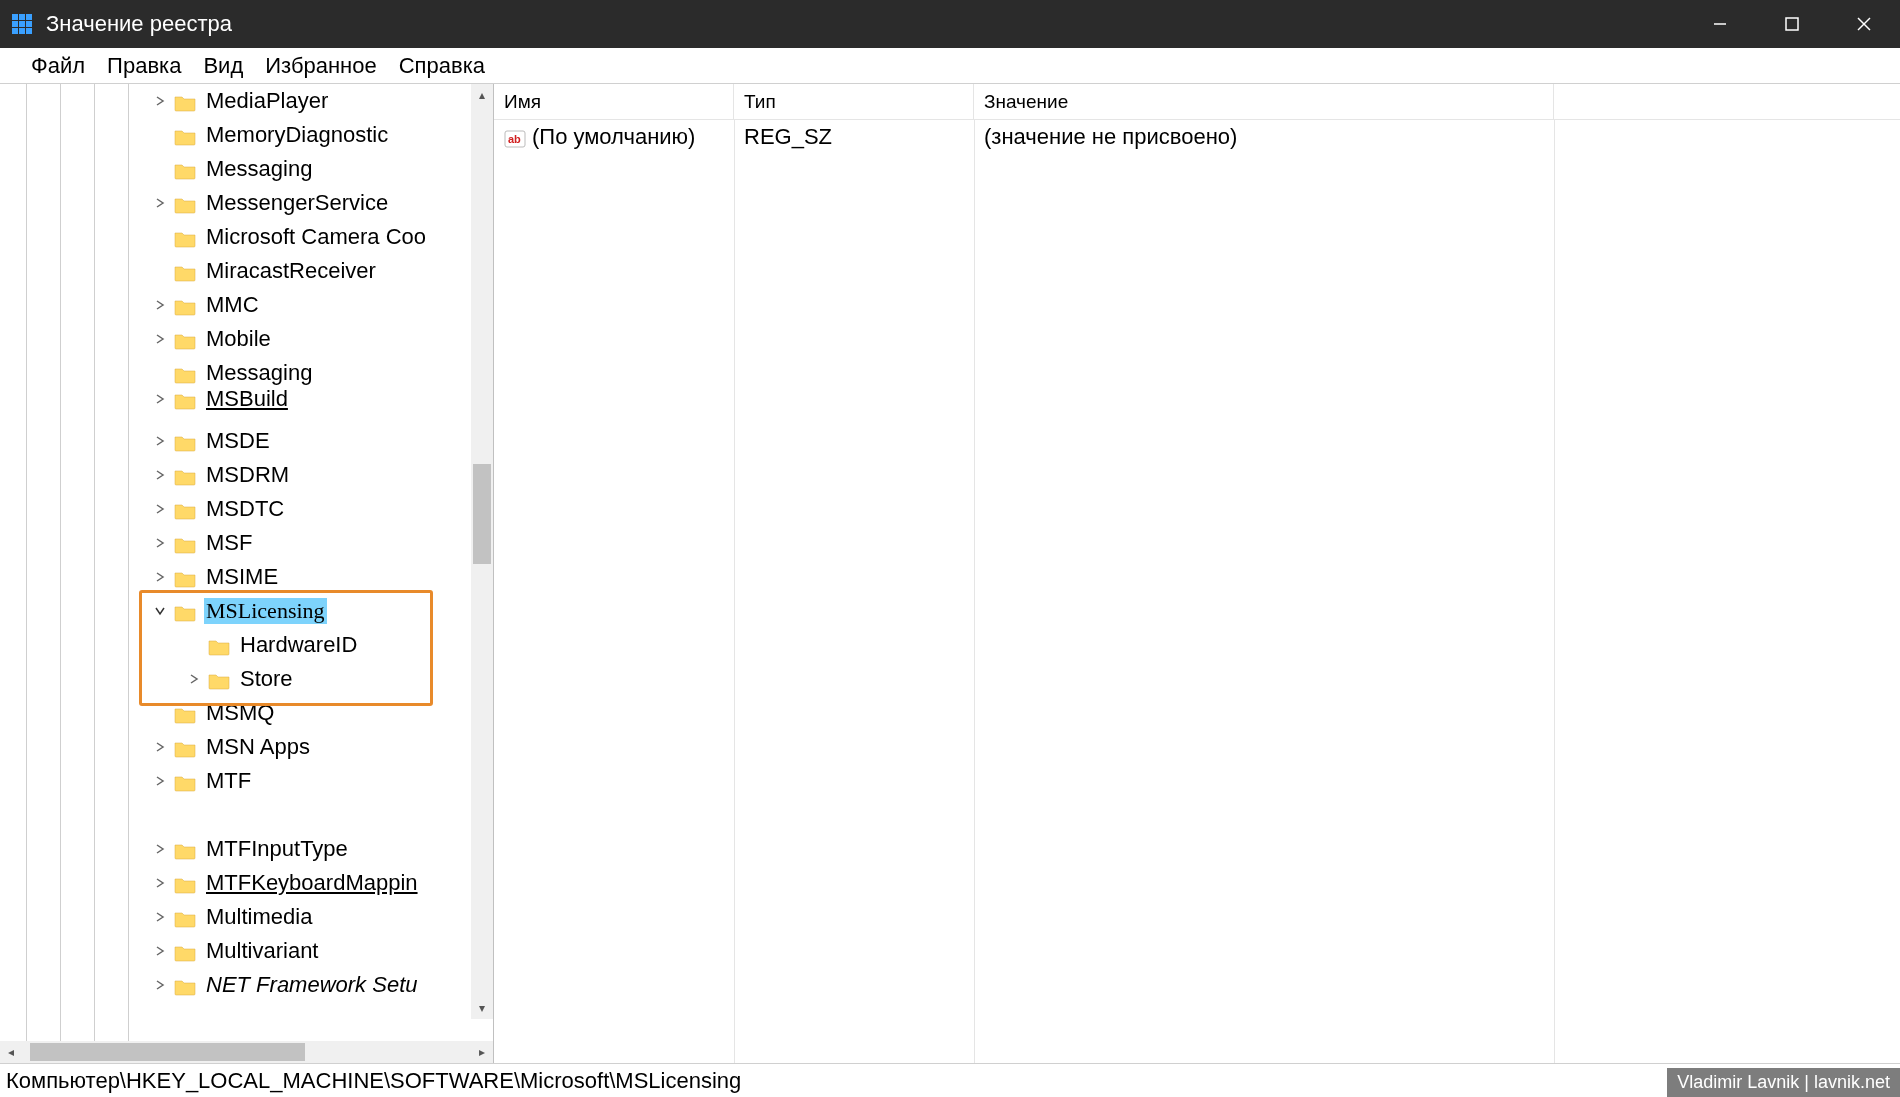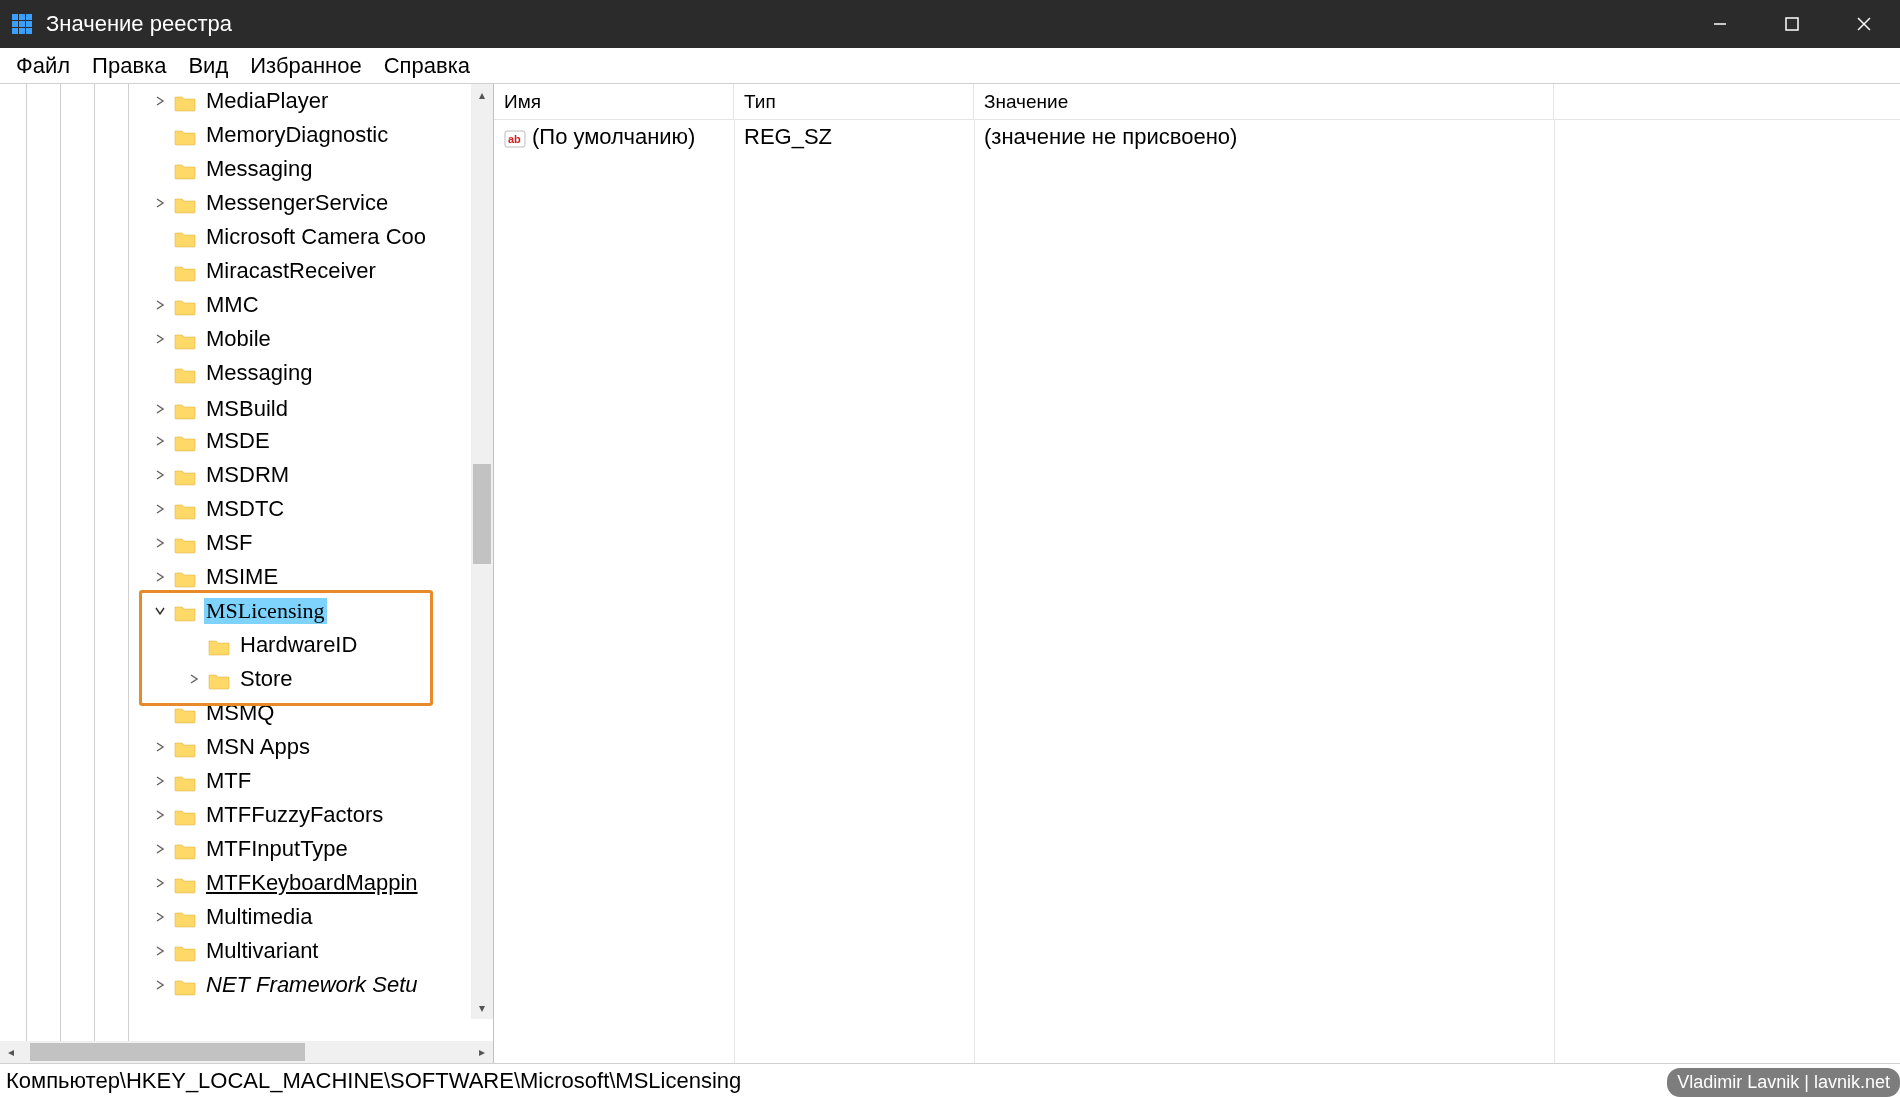--- a/index.html
+++ b/index.html
@@ -10,21 +10,21 @@
 
 .titlebar { height: 48px; background: #2b2b2b; color: #fff; display: flex; align-items: center; }
 .titlebar .app-icon { width: 24px; height: 24px; margin-left: 10px; display: inline-flex; align-items: center; justify-content: center; }
 .titlebar .title { margin-left: 12px; font-size: 22px; }
 .titlebar .spacer { flex: 1; }
 .titlebar .win-controls { display: flex; height: 100%; }
 .titlebar .win-btn { width: 72px; height: 100%; display: flex; align-items: center; justify-content: center; color: #fff; }
 .titlebar .win-btn svg { stroke: #fff; }
 
 
-.menubar { height: 36px; background: #fff; border-bottom: 1px solid #d0d0d0; display: flex; align-items: center; padding: 0 8px; gap: 6px; }
+.menubar { height: 36px; background: #fff; border-bottom: 1px solid #d0d0d0; display: flex; align-items: center; padding: 0 23px; gap: 6px; }
 .menubar .menu-item { font-size: 22px; color: #000; padding: 2px 8px; }
 
 
 .content { flex: 1; display: flex; min-height: 0; background: #fff; }
 
 
 .tree-wrap { width: 494px; display: flex; flex-direction: column; border-right: 1px solid #c0c0c0; position: relative; }
 .tree-scroll { flex: 1; overflow: hidden; position: relative; background: #fff; }
 .tree-list { position: absolute; left: 0; top: 0; width: 100%; }
 .tree-row { height: 34px; display: flex; align-items: center; font-size: 22px; color: #000; white-space: nowrap; position: relative; }
@@ -60,21 +60,21 @@
 .lv-body { flex: 1; }
 .lv-row { height: 34px; display: flex; align-items: center; }
 .lv-cell { font-size: 22px; color: #000; padding: 0 10px; display:flex; align-items:center; gap:6px; }
 .reg-icon { width: 22px; height: 18px; flex-shrink:0; }
 .lv-divider { position:absolute; top:36px; bottom:0; width:1px; background:#e5e5e5; }
 
 
 .statusbar { height: 34px; background: #fff; border-top: 1px solid #d0d0d0; display: flex; align-items: center; font-size: 22px; color: #000; padding: 0 6px; }
 
 
-.watermark { position: absolute; right: 0; bottom: 0; background: #7d7d7d; color: #fff; font-size: 18px; padding: 4px 10px; border-radius: 13px; }
+.watermark { position: absolute; right: 0; bottom: 0; background: #7d7d7d; color: #fff; font-size: 18px; padding: 4px 10px; }
 
 .folder-svg path { fill: #ffd968; stroke: #d9a93d; stroke-width: 0.5; }
 </style>
 </head>
 <body>
 
 <div class="window">
 
   <div class="titlebar">
     <span class="app-icon">
@@ -204,21 +204,21 @@
               <span class="label">Mobile</span>
             </div>
             <div class="tree-row" style="top: 272px; position: absolute; left: 0px; width: 100%;">
               <span class="indent" style="width:146px"></span>
               <span class="expander"></span>
               <span class="folder"><svg class="folder-svg" width="22" height="18" viewBox="0 0 22 18">
                   <path d="M1 3 h7 l2 2 h11 v11 a1 1 0 0 1 -1 1 h-18 a1 1 0 0 1 -1 -1 z"></path>
                 </svg></span>
               <span class="label">Messaging</span>
             </div>
-            <div class="tree-row" style="top: 308px; position: absolute; left: 0px; width: 100%;">
+            <div class="tree-row" style="top: 298px; position: absolute; left: 0px; width: 100%; text-decoration: underline;">
               <span class="indent" style="width:146px"></span>
               <span class="expander"><svg width="10" height="10">
                   <path d="M2 1 L8 5 L2 9" fill="none" stroke="#666" stroke-width="1.5"></path>
                 </svg></span>
               <span class="folder"><svg class="folder-svg" width="22" height="18" viewBox="0 0 22 18">
                   <path d="M1 3 h7 l2 2 h11 v11 a1 1 0 0 1 -1 1 h-18 a1 1 0 0 1 -1 -1 z"></path>
                 </svg></span>
               <span class="label">MSBuild</span>
             </div>
             <div class="tree-row" style="top: 340px; position: absolute; left: 0px; width: 100%;">
@@ -319,30 +319,20 @@
             </div>
             <div class="tree-row" style="top: 680px; position: absolute; left: 0px; width: 100%;">
               <span class="indent" style="width:146px"></span>
               <span class="expander"><svg width="10" height="10">
                   <path d="M2 1 L8 5 L2 9" fill="none" stroke="#666" stroke-width="1.5"></path>
                 </svg></span>
               <span class="folder"><svg class="folder-svg" width="22" height="18" viewBox="0 0 22 18">
                   <path d="M1 3 h7 l2 2 h11 v11 a1 1 0 0 1 -1 1 h-18 a1 1 0 0 1 -1 -1 z"></path>
                 </svg></span>
               <span class="label">MTF</span>
-            </div>
-            <div class="tree-row" style="top: 714px; position: absolute; left: 0px; width: 100%;">
-              <span class="indent" style="width:146px"></span>
-              <span class="expander"><svg width="10" height="10">
-                  <path d="M2 1 L8 5 L2 9" fill="none" stroke="#666" stroke-width="1.5"></path>
-                </svg></span>
-              <span class="folder"><svg class="folder-svg" width="22" height="18" viewBox="0 0 22 18">
-                  <path d="M1 3 h7 l2 2 h11 v11 a1 1 0 0 1 -1 1 h-18 a1 1 0 0 1 -1 -1 z"></path>
-                </svg></span>
-              <span class="label">MTFFuzzyFactors</span>
             </div>
             <div class="tree-row" style="top: 748px; position: absolute; left: 0px; width: 100%;">
               <span class="indent" style="width:146px"></span>
               <span class="expander"><svg width="10" height="10">
                   <path d="M2 1 L8 5 L2 9" fill="none" stroke="#666" stroke-width="1.5"></path>
                 </svg></span>
               <span class="folder"><svg class="folder-svg" width="22" height="18" viewBox="0 0 22 18">
                   <path d="M1 3 h7 l2 2 h11 v11 a1 1 0 0 1 -1 1 h-18 a1 1 0 0 1 -1 -1 z"></path>
                 </svg></span>
               <span class="label">MTFInputType</span>

